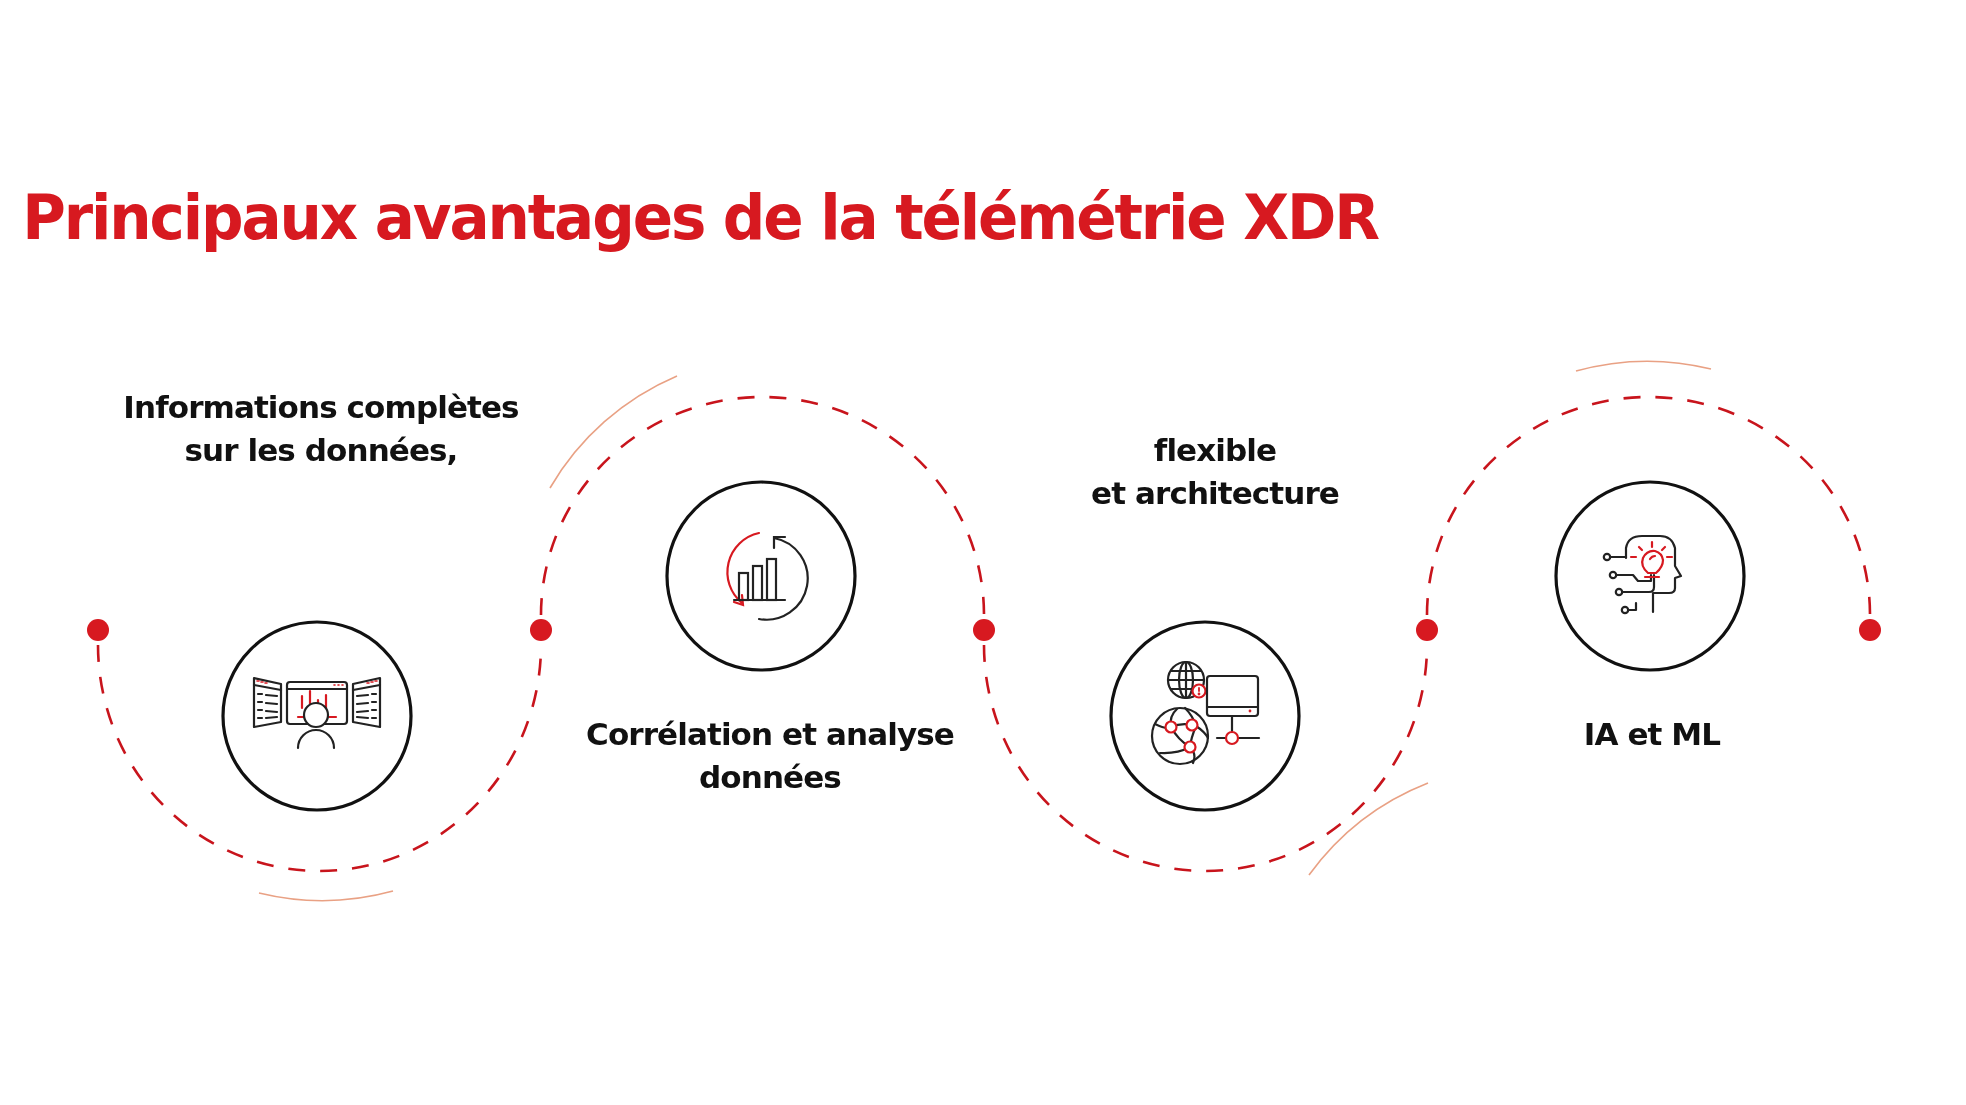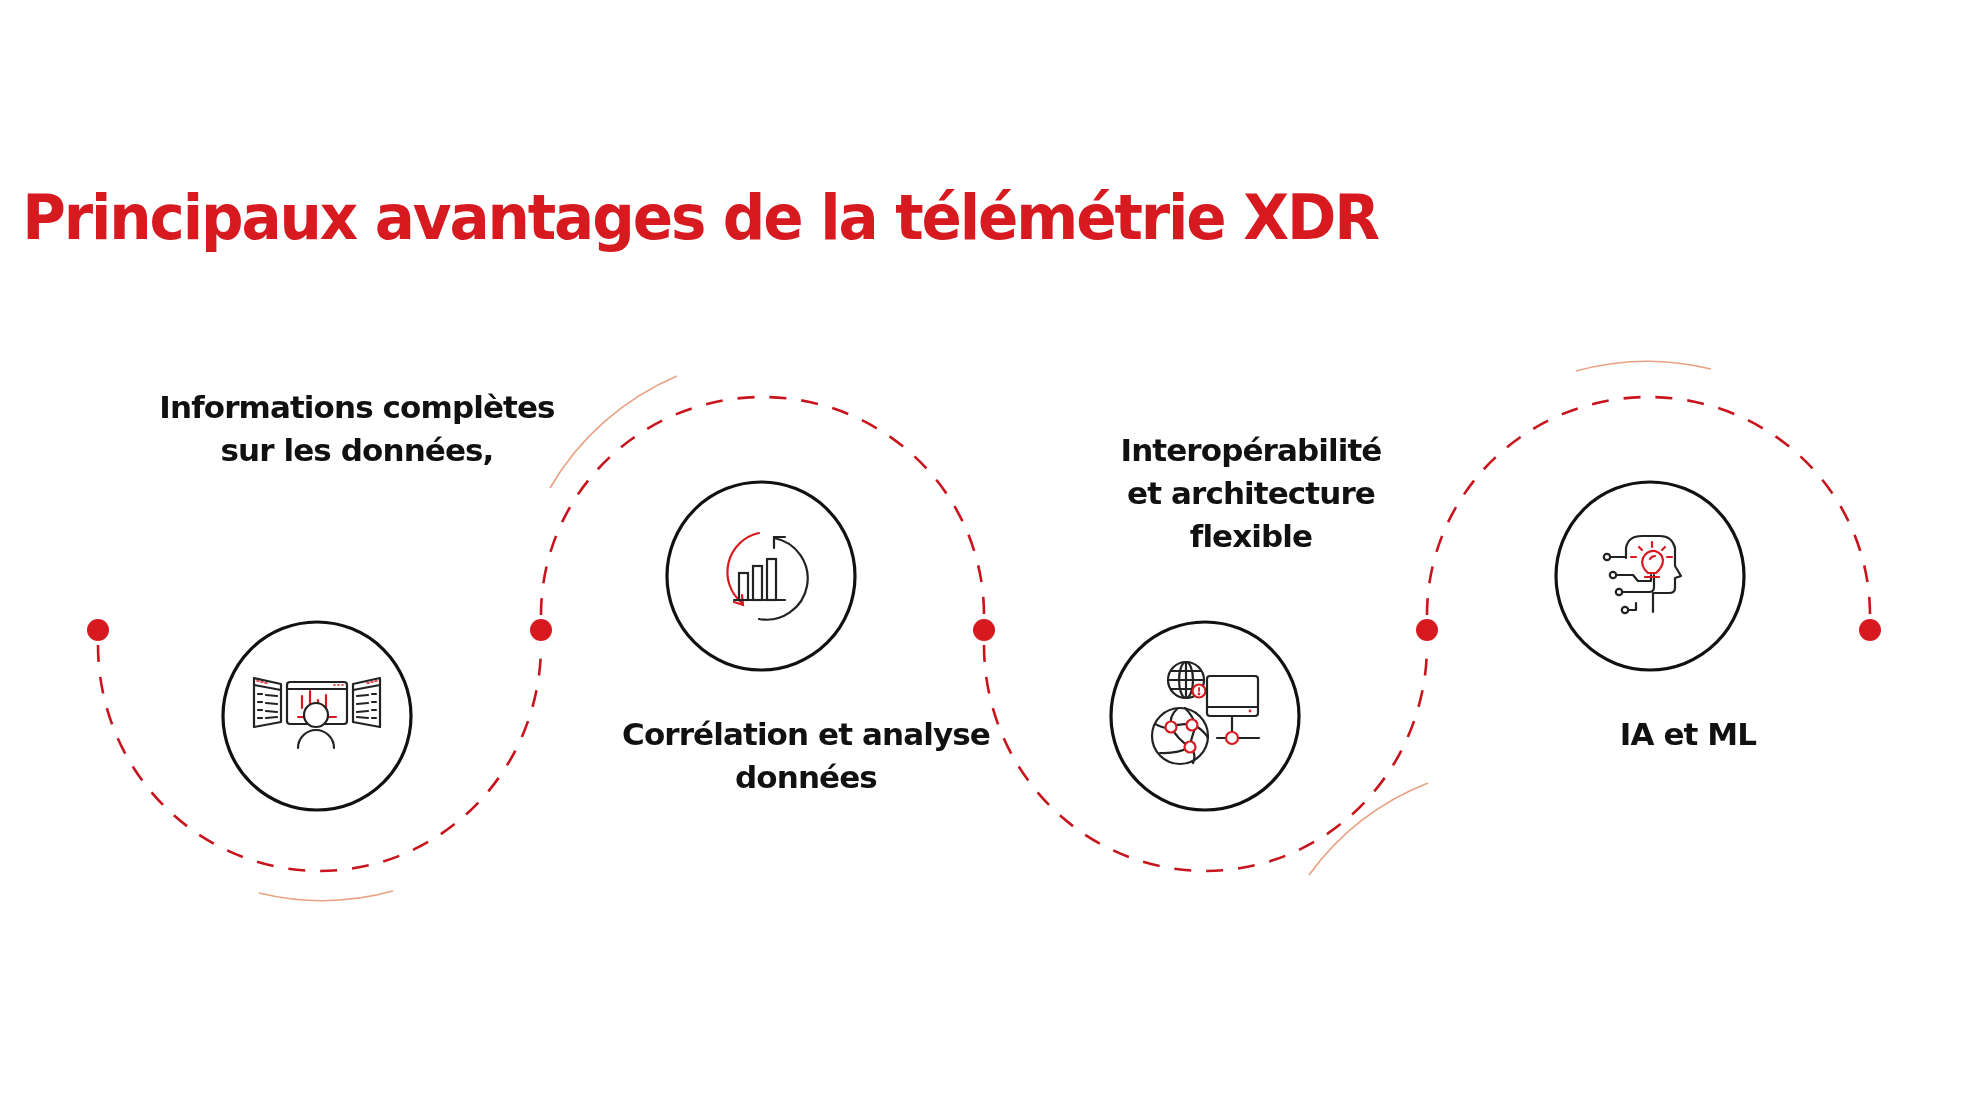--- a/index.html
+++ b/index.html
@@ -8,21 +8,21 @@
   #stage { position: absolute; left: 0; top: 0; width: 1966px; height: 1105px; }
   .title {
     position: absolute; left: 0; top: 178px; width: 1966px; text-align: left;
     font-family: "DejaVu Sans", sans-serif; font-weight: bold; font-size: 62px;
     letter-spacing: -2.2px; line-height: 80px; white-space: nowrap;
   }
   .title span { display: inline-block; transform: scaleX(0.96); transform-origin: center; position: relative; left: -6px; }
   .label {
     position: absolute; text-align: center; font-weight: bold;
     font-family: "DejaVu Sans", sans-serif; font-size: 31px; line-height: 43px;
-    letter-spacing: -0.9px; color: #111111; white-space: nowrap; margin-left: 36px;
+    letter-spacing: -0.9px; color: #111111; white-space: nowrap;
   }
   .label div { display: block; }
 </style>
 </head>
 <body>
 
 <div id="stage">
 
   <div class="title">
     <span style="color:#d71920">Principaux avantages de la télémétrie XDR</span>
@@ -192,22 +192,21 @@
     <div>Informations complètes</div>
     <div>sur les données,</div>
   </div>
 
   <div class="label" style="left:570px; top:713px; width:400px;">
     <div>Corrélation et analyse</div>
     <div>données</div>
   </div>
 
   <div class="label" style="left:1015px; top:429px; width:400px;">
-    <div>Interopérabilité</div>
+    <div>flexible</div>
     <div>et architecture</div>
-    <div>flexible</div>
   </div>
 
   <div class="label" style="left:1452px; top:713px; width:400px;">
     <div>IA et ML</div>
   </div>
 
 </div>
 
 </body></html>

